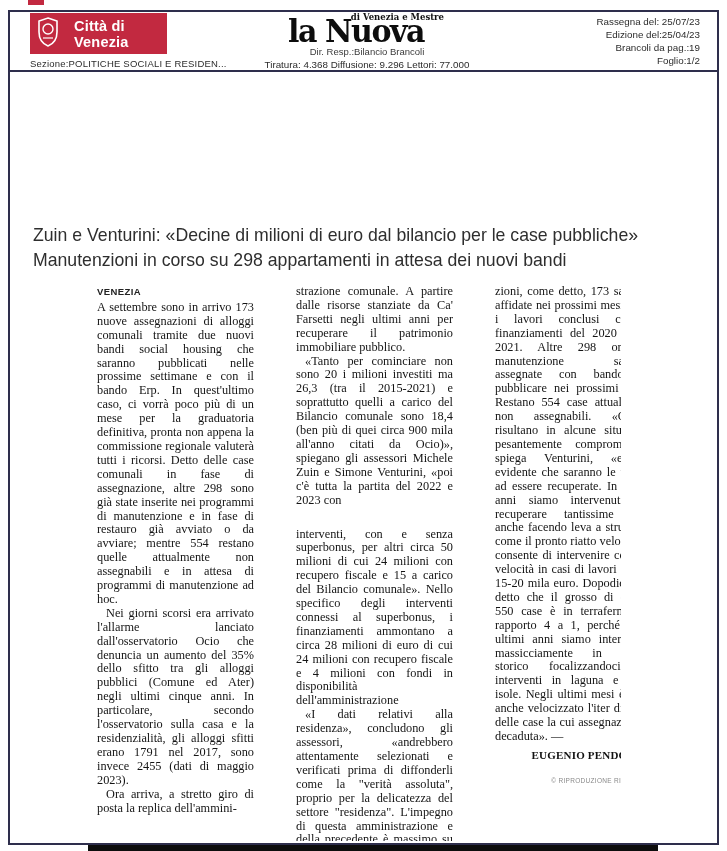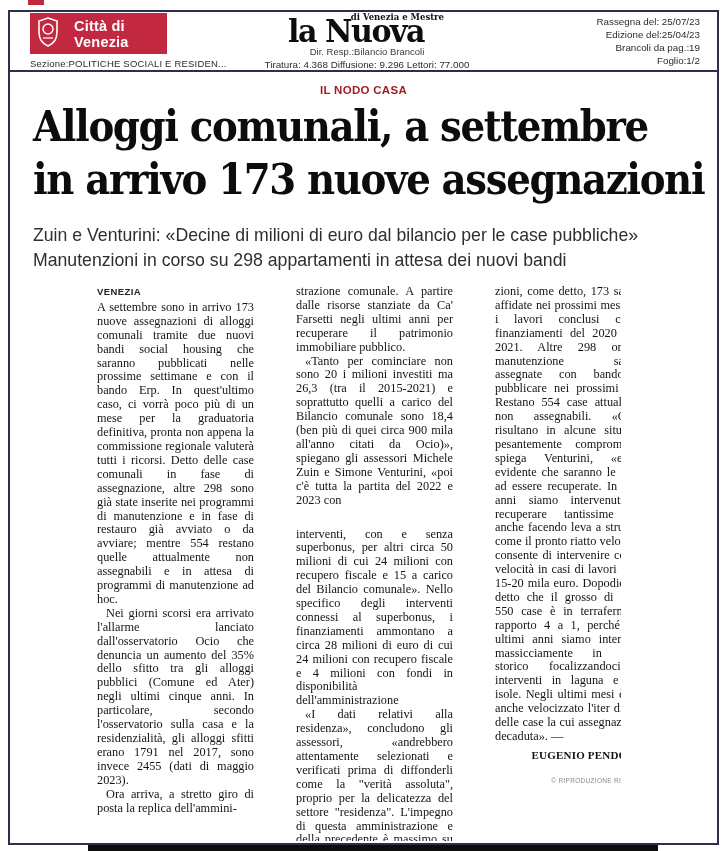--- a/index.html
+++ b/index.html
@@ -89,26 +89,21 @@
 
   <div class="meta-block">
     <div>Rassegna del: 25/07/23</div>
     <div>Edizione del:25/04/23</div>
     <div>Brancoli da pag.:19</div>
     <div>Foglio:1/2</div>
   </div>
 
   <div class="header-rule"></div>
 
-  <div class="kicker">IL NODO CASA</div>
 
-  <div class="headline">
-    <div class="hl">Alloggi comunali, a settembre</div>
-    <div class="hl">in arrivo 173 nuove assegnazioni</div>
-  </div>
 
   <div class="subhead">
     <div class="sh">Zuin e Venturini: «Decine di milioni di euro dal bilancio per le case pubbliche»</div>
     <div class="sh">Manutenzioni in corso su 298 appartamenti in attesa dei nuovi bandi</div>
   </div>
 
   <div class="columns">
 
     <div class="col">
       <div class="dateline">VENEZIA</div>

